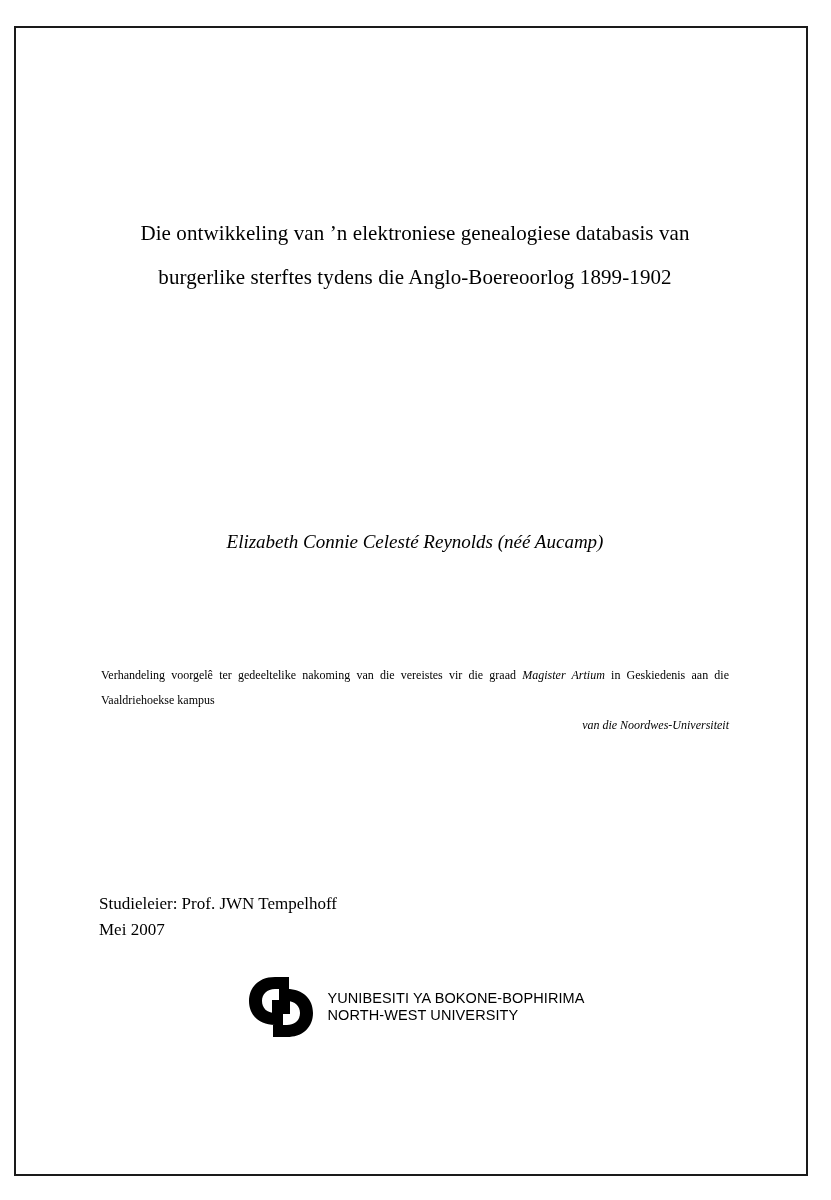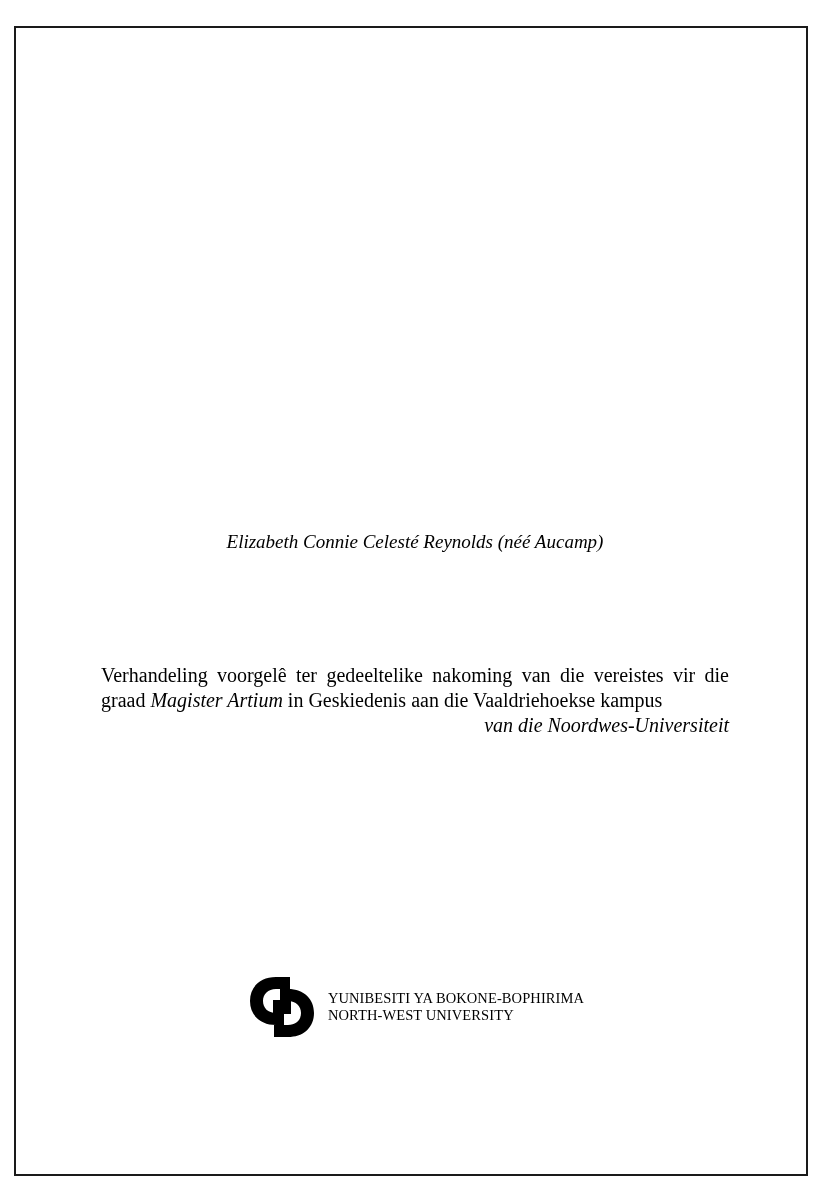--- a/index.html
+++ b/index.html
@@ -66,21 +66,21 @@
     width: 640px;
     text-align: center;
     font-size: 19px;
     font-style: italic;
   }
   .statement {
     position: absolute;
     left: 6px;
     top: 637px;
     width: 628px;
-    font-size: 20px;
+    font-size: 12px;
     line-height: 25px;
     text-align: justify;
   }
   .statement .last-line {
     text-align: right;
     font-style: italic;
   }
   .statement em {
     font-style: italic;
   }
@@ -105,50 +105,58 @@
     align-items: center;
   }
   .logo-mark {
     width: 72px;
     height: 72px;
     position: relative;
     margin-right: 10px;
     flex: none;
   }
   .logo-text {
-    font-family: Liberation Serif, serif;
+    font-family: Liberation Sans, sans-serif;
     font-size: 14.5px;
     line-height: 17px;
     letter-spacing: 0.1px;
     font-weight: 400;
     color: #000;
   }
   .logo-text span {
     display: block;
     white-space: nowrap;
   }
 </style>
 </head>
 <body>
 
 <div class="page">
 
   <div class="scan-border"></div>
 
   <div class="content">
 
+    <div class="title">
+      <span class="line">Die ontwikkeling van ’n elektroniese genealogiese databasis van</span>
+      <span class="line">burgerlike sterftes tydens die Anglo-Boereoorlog 1899-1902</span>
+    </div>
 
 
     <div class="author">Elizabeth Connie Celesté Reynolds (néé Aucamp)</div>
 
     <div class="statement">
       <span>Verhandeling voorgelê ter gedeeltelike nakoming van die vereistes vir die graad </span><em>Magister Artium</em><span> in Geskiedenis aan die Vaaldriehoekse kampus</span>
       <div class="last-line">van die Noordwes-Universiteit</div>
     </div>
 
+    <div class="supervisor">
+      <span class="row">Studieleier: Prof. JWN Tempelhoff</span>
+      <span class="row">Mei 2007</span>
+    </div>
 
     <div class="logo-wrap">
       <div class="logo-mark">
         <svg width="72" height="72" viewBox="0 0 72 72" xmlns="http://www.w3.org/2000/svg">
           <g fill="#000000">
             <path d="M30 6 C14 6 4 16 4 30 C4 44 14 54 30 54 L38 54 L38 42 L30 42 C22 42 17 37 17 30 C17 23 22 18 30 18 L44 18 L44 6 Z"></path>
             <path d="M42 18 C58 18 68 28 68 42 C68 56 58 66 42 66 L28 66 L28 54 L42 54 C50 54 55 49 55 42 C55 35 50 30 42 30 L34 30 L34 18 Z"></path>
             <rect x="27" y="29" width="18" height="14"></rect>
           </g>
         </svg>

